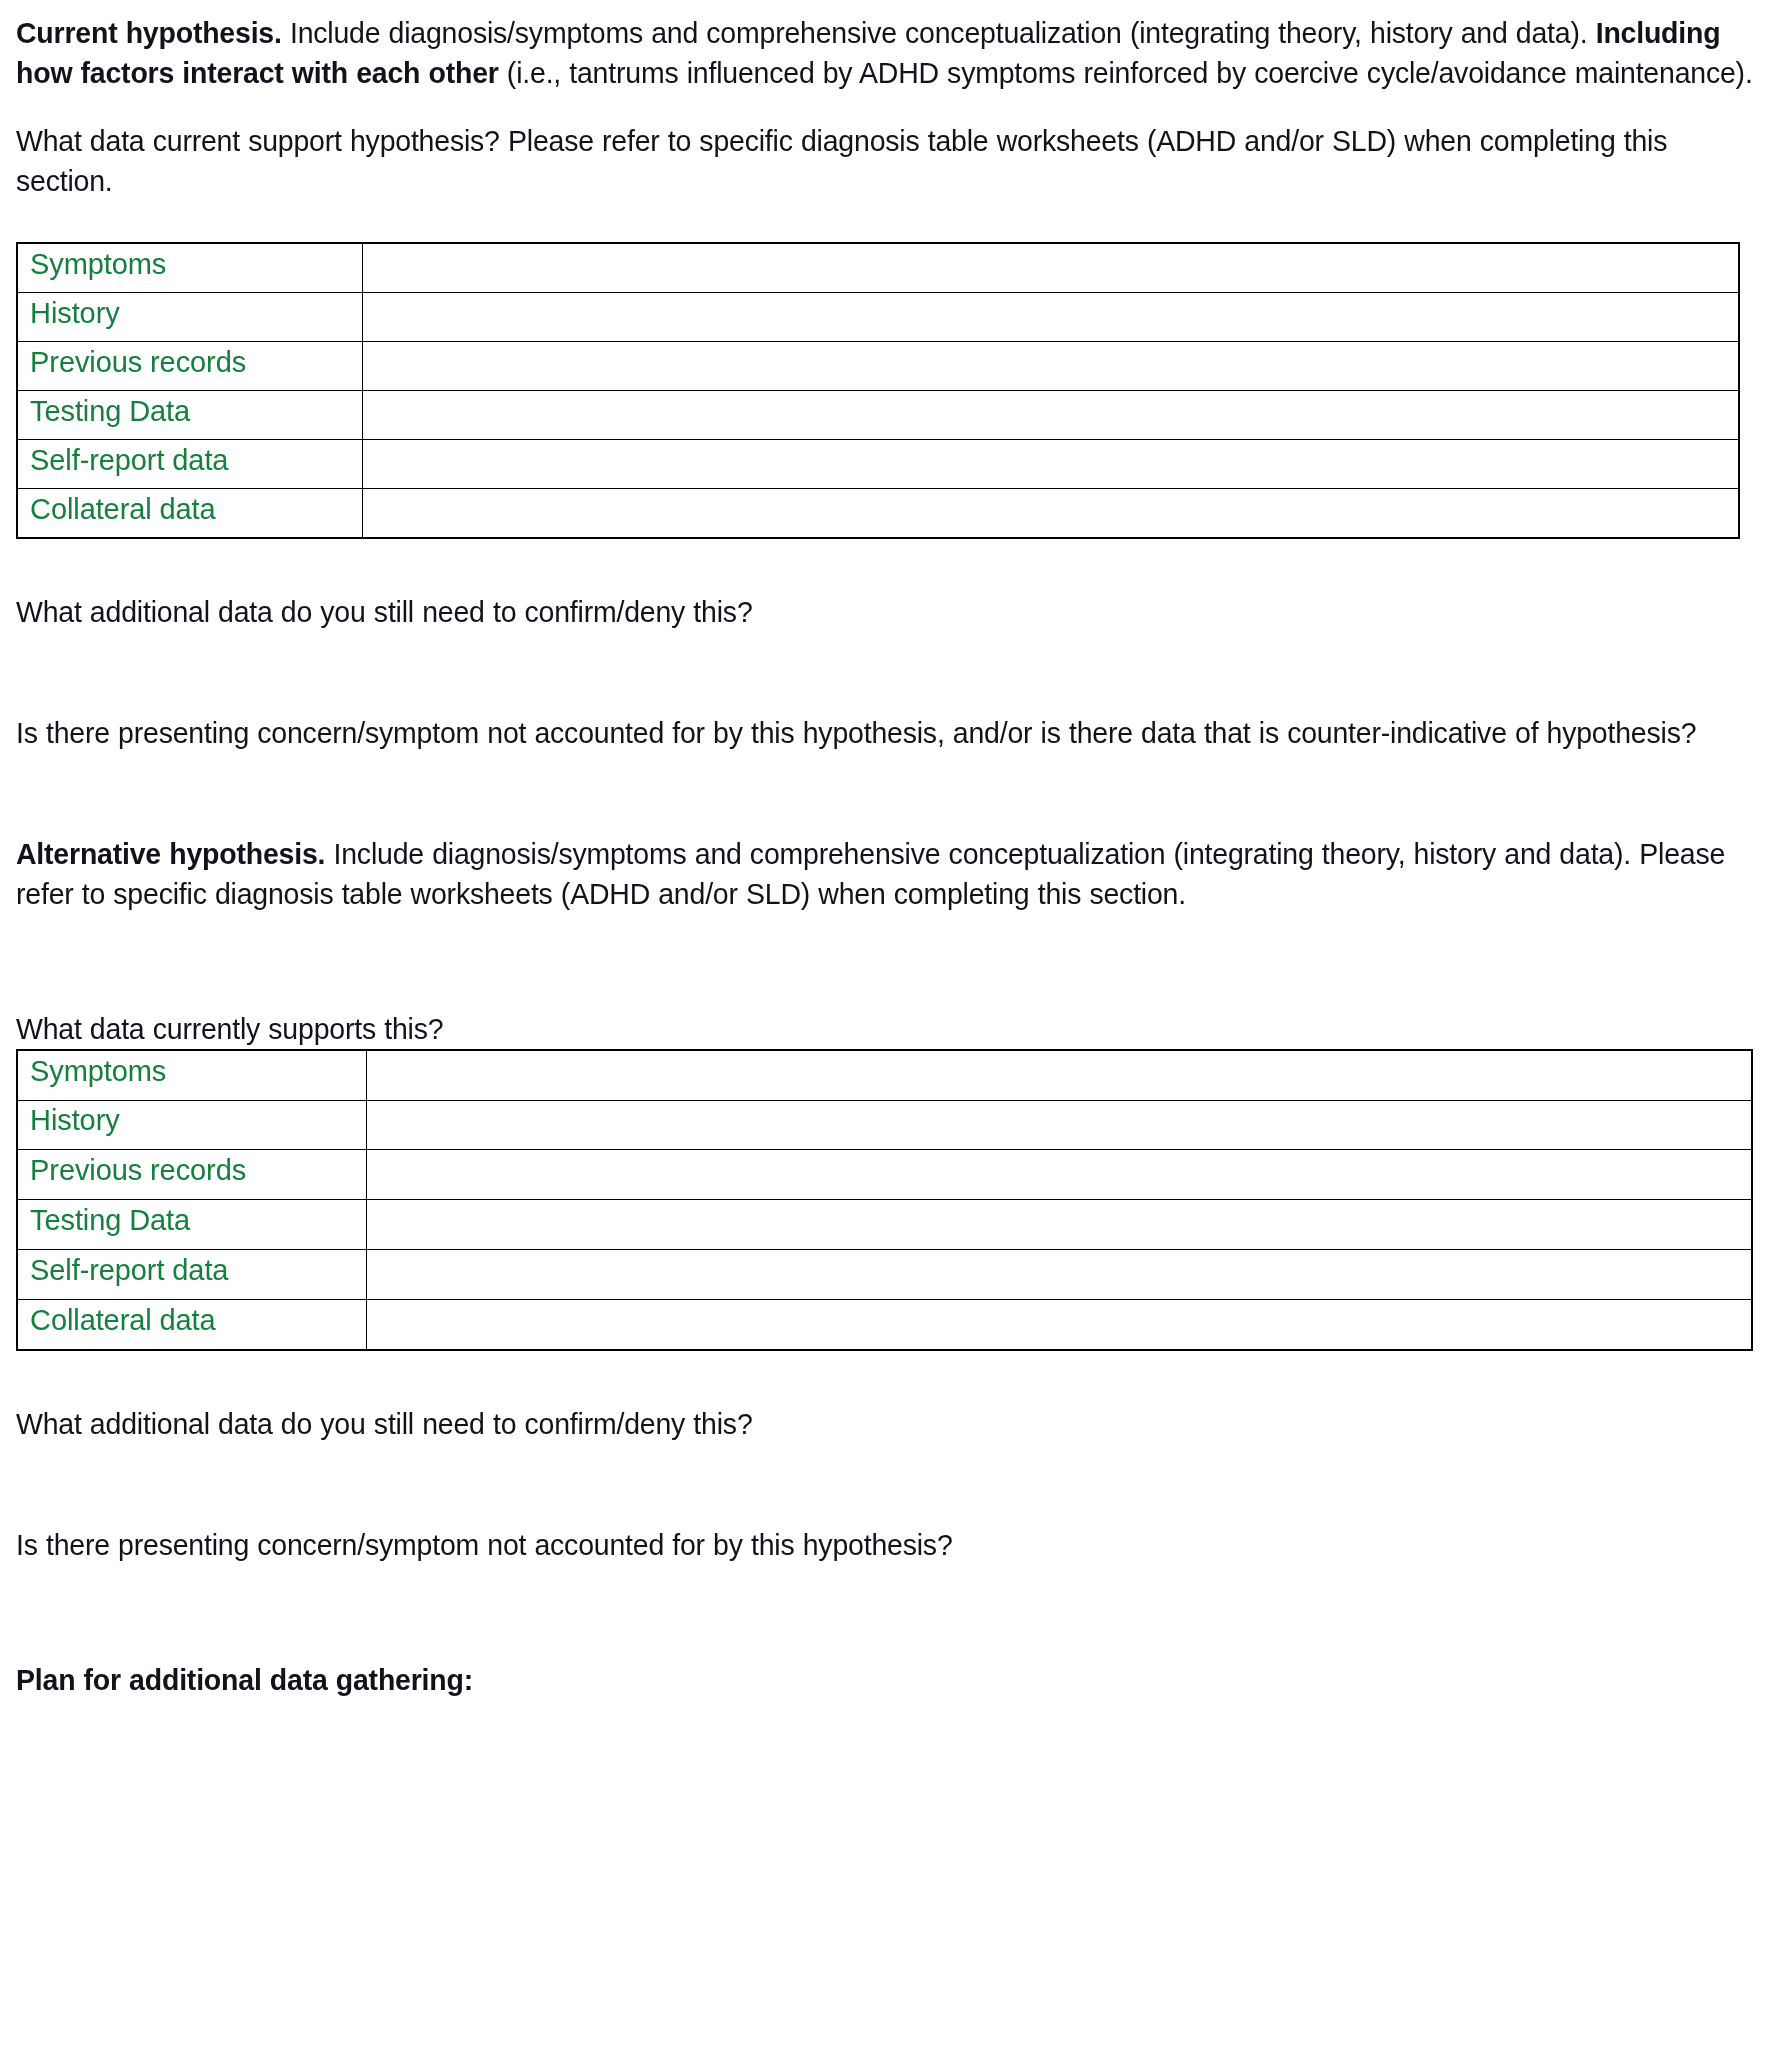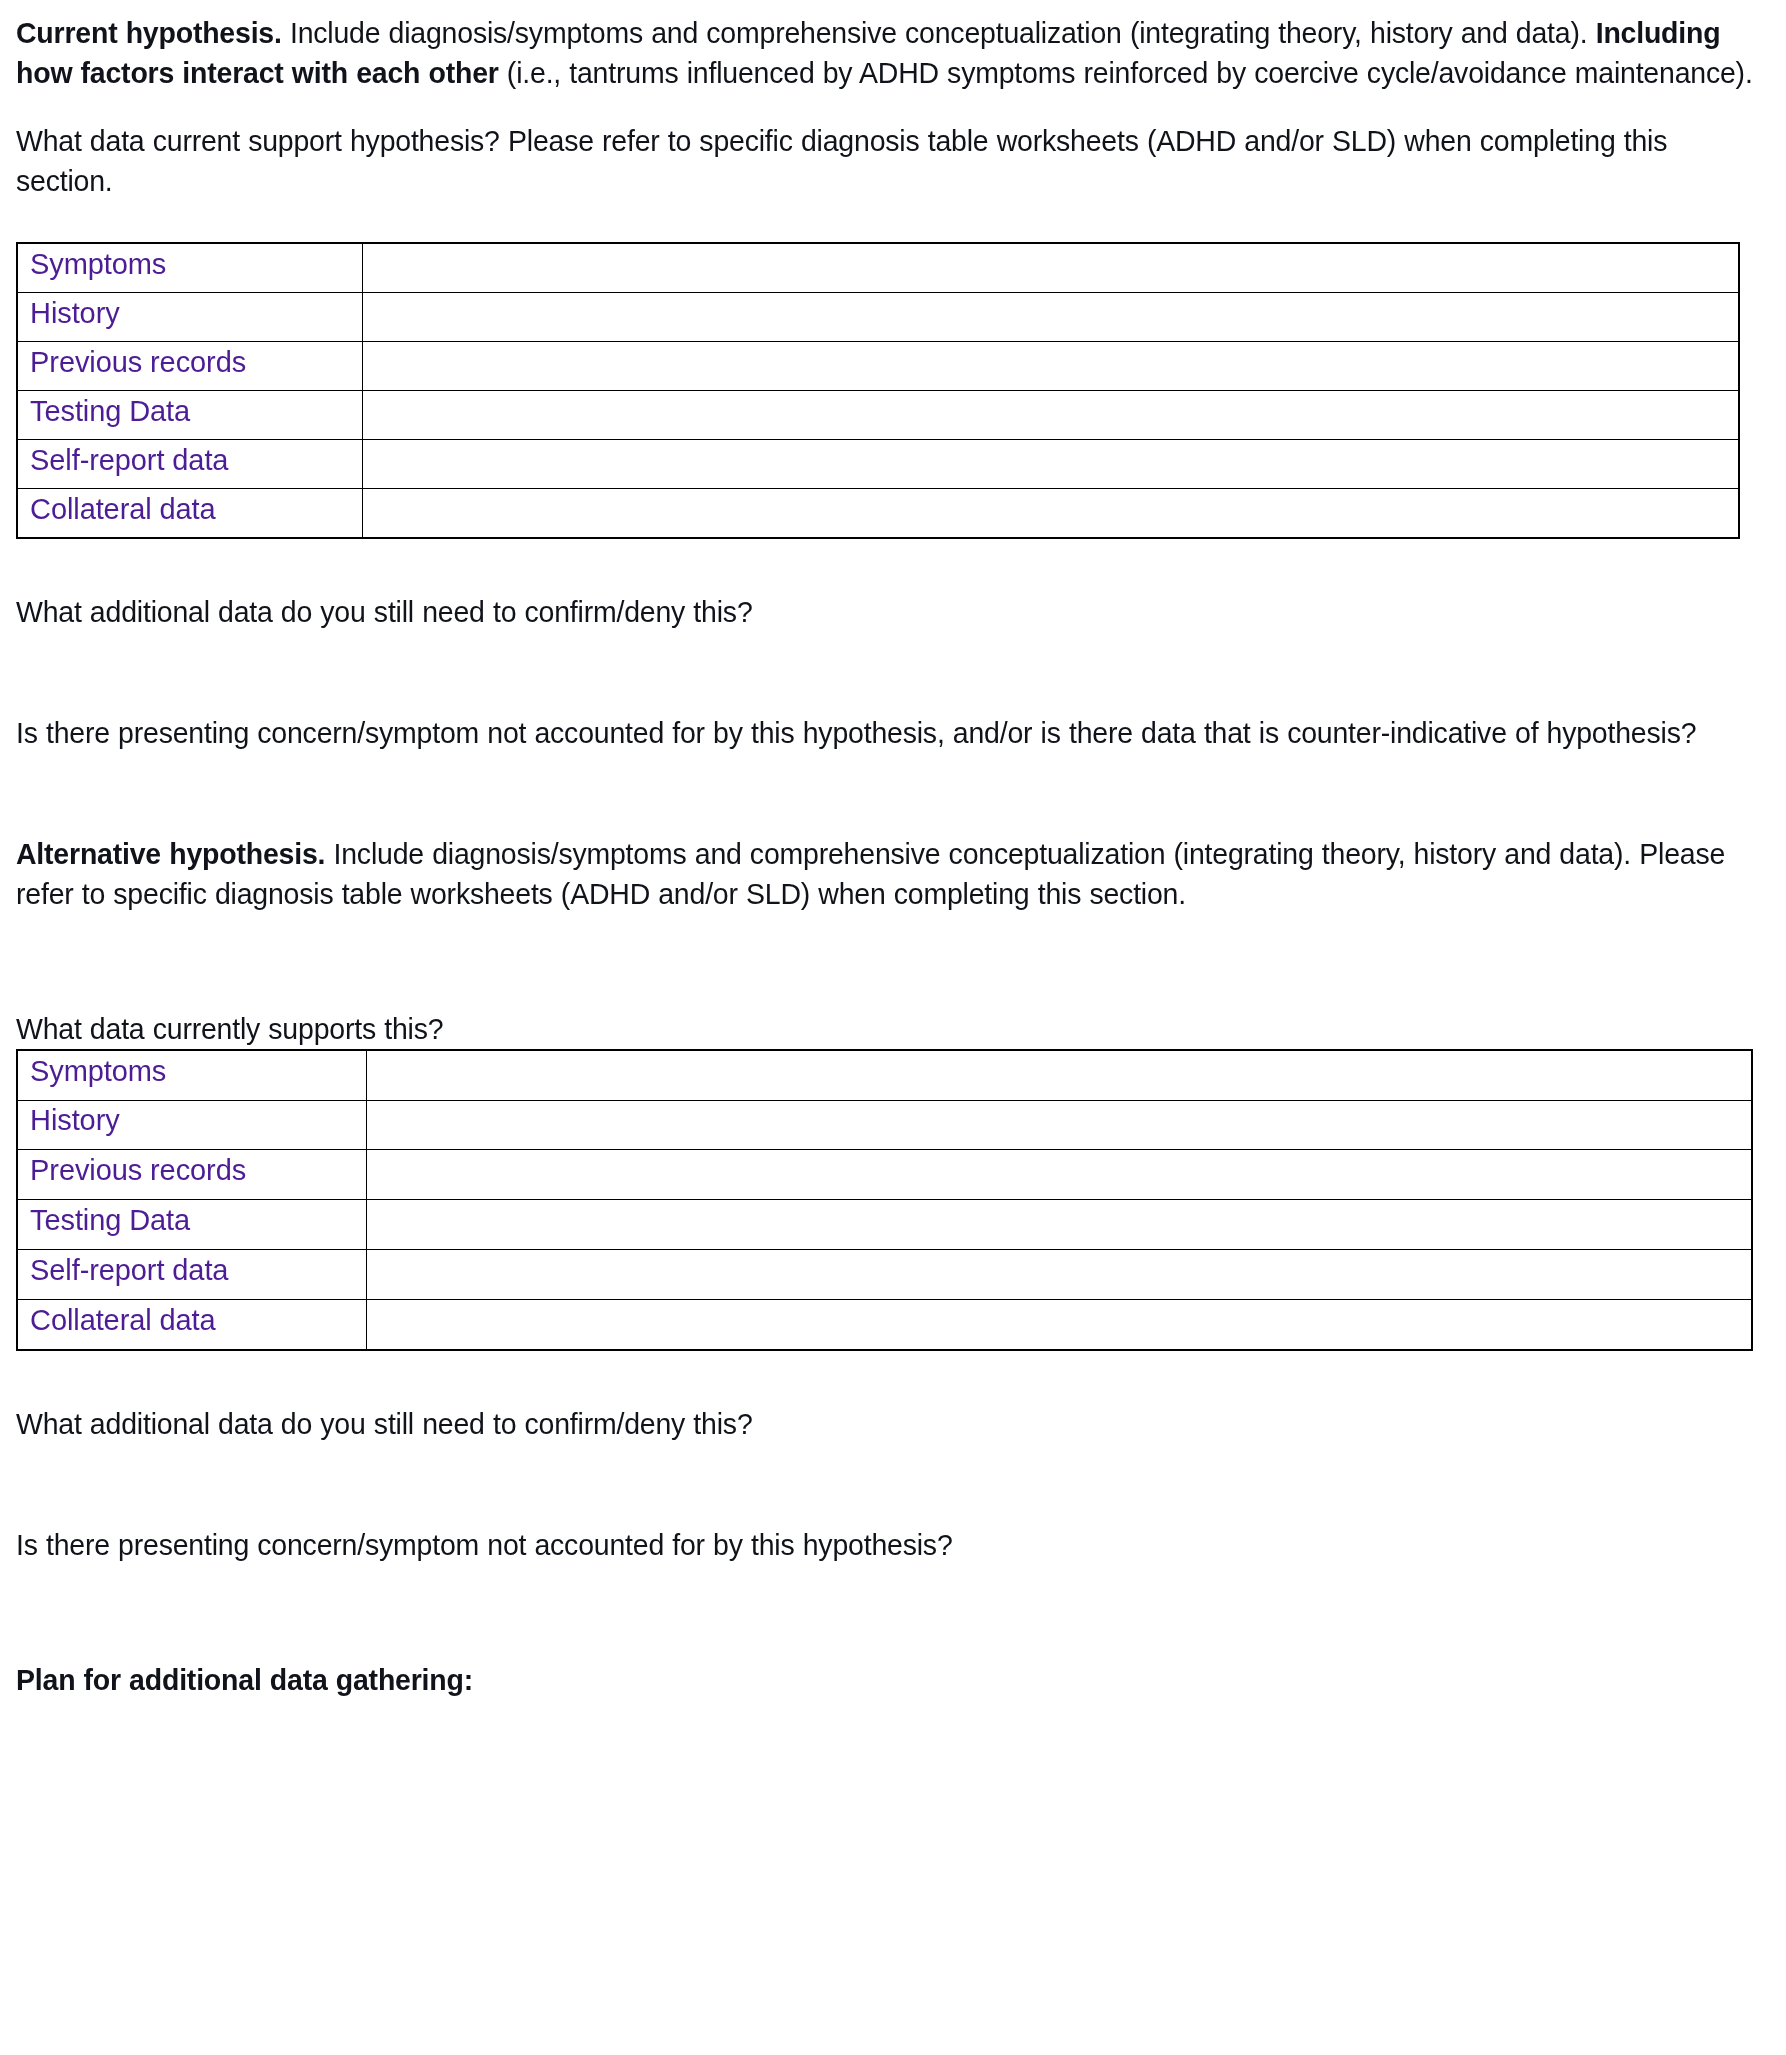--- a/index.html
+++ b/index.html
@@ -65,21 +65,21 @@
     padding: 0;
     height: 46px;
     vertical-align: top;
     background: #ffffff;
   }
   .wtable td.lbl {
     padding: 1.9px 0 0 12.4px;
     font-size: 29px;
     line-height: 37px;
     letter-spacing: -0.1px;
-    color: #4c1d95;
+    color: #15803d;
     white-space: nowrap;
   }
   .wtable td.val {
     padding: 1.9px 0 0 8.6px;
     font-size: 29px;
     line-height: 37px;
     color: #10131a;
   }
   
   #table-one { width: 1723px; }

